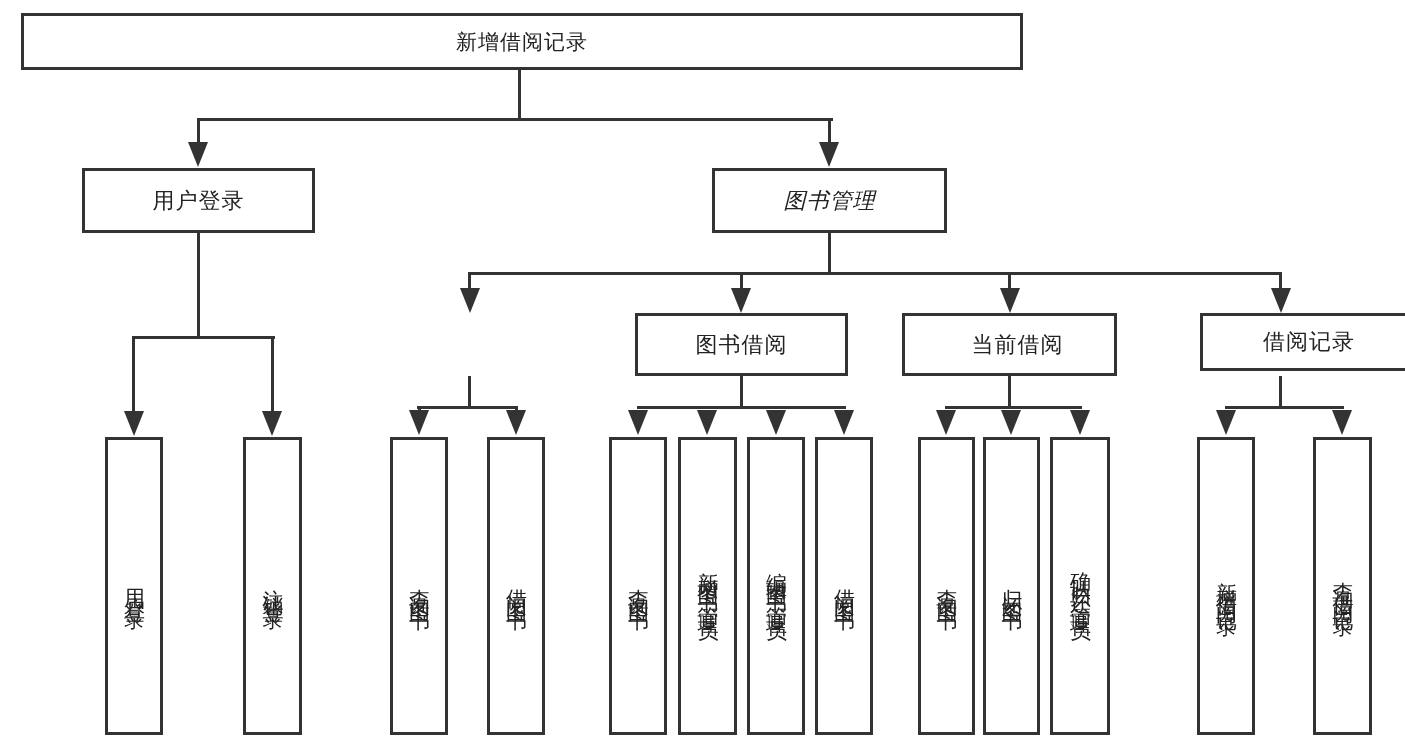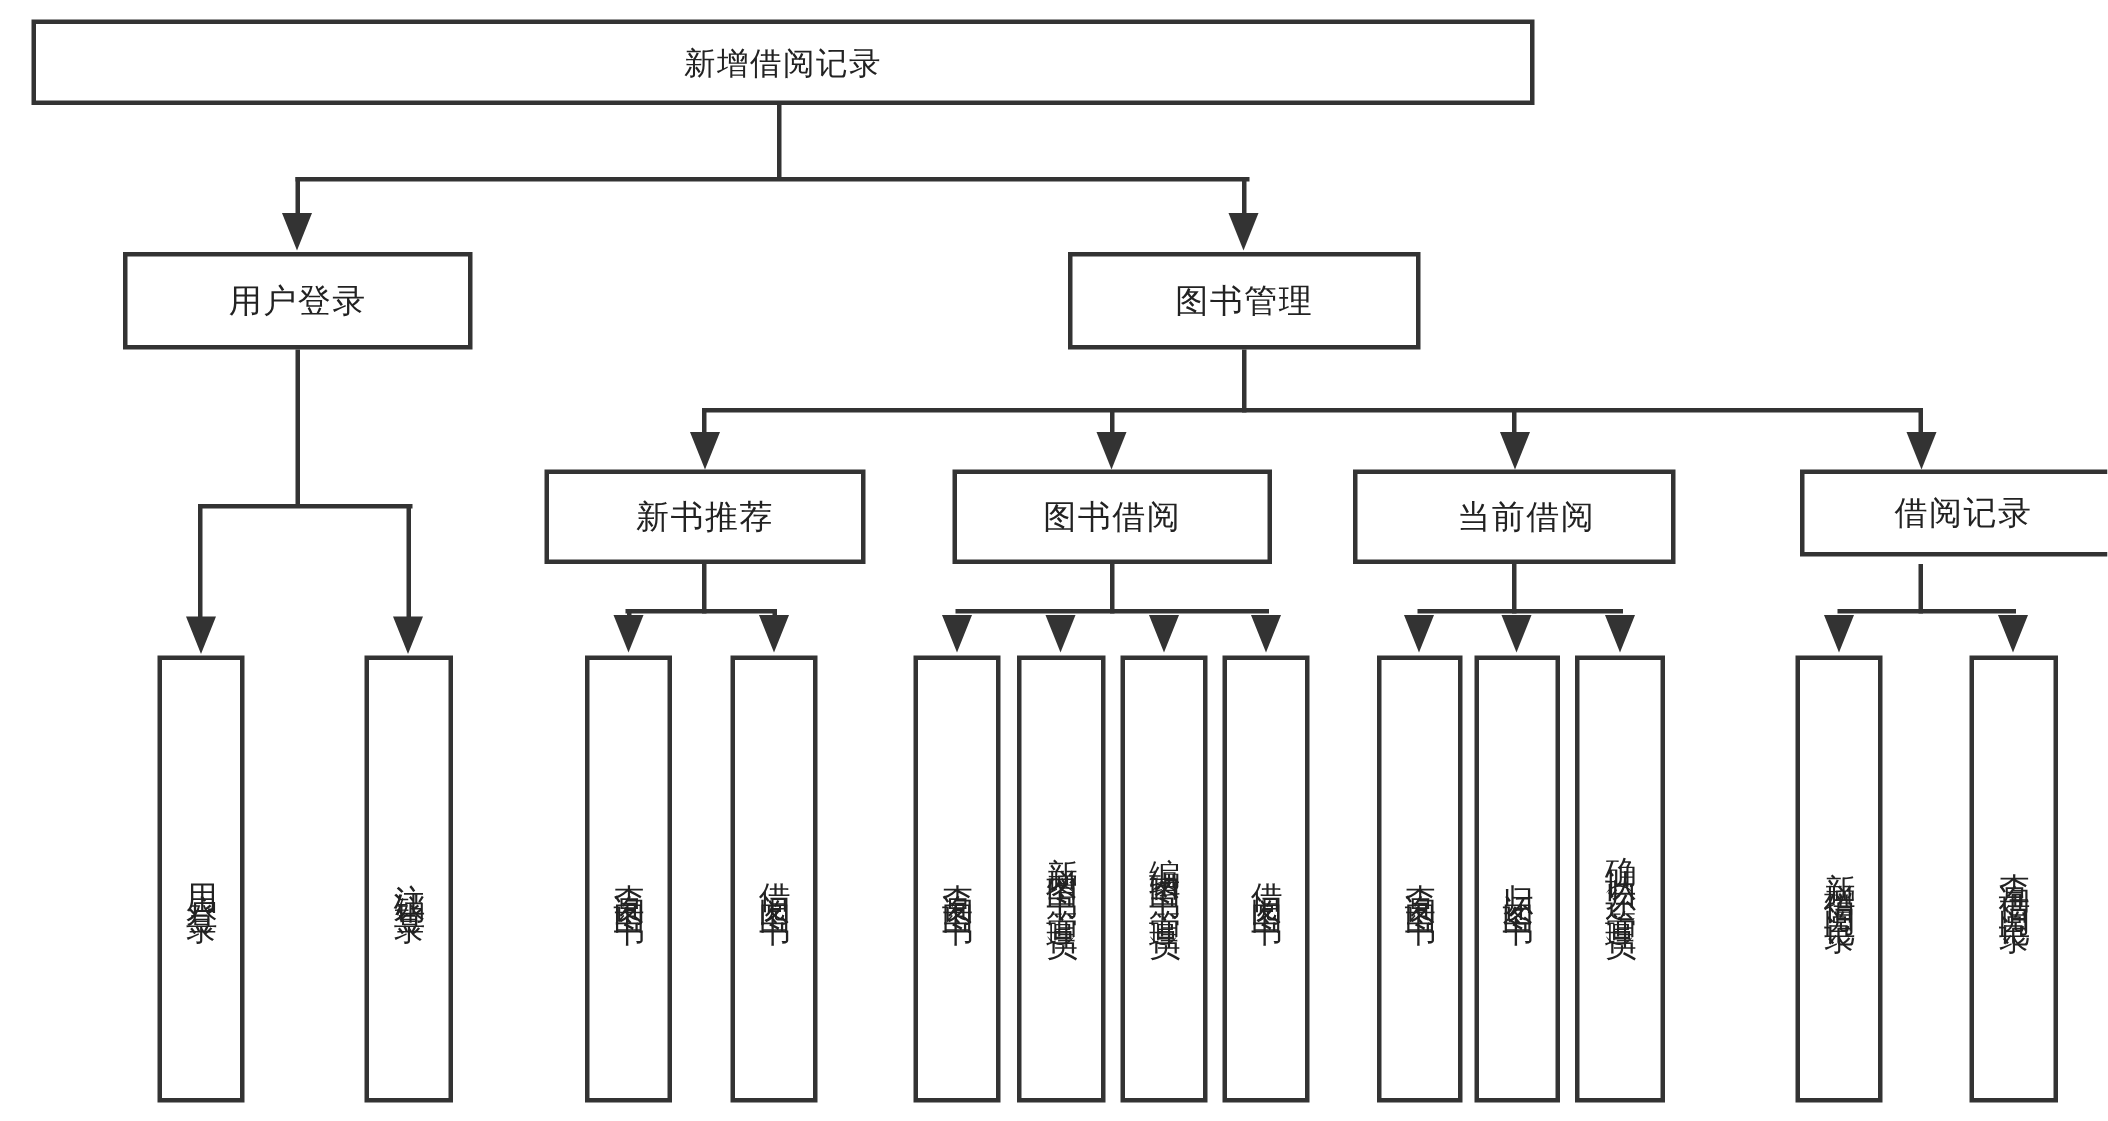--- a/index.html
+++ b/index.html
@@ -76,27 +76,24 @@
 <div id="canvas">
 
   <div class="box" style="left:21px; top:13px; width:1002px; height:57px; font-size:21px;">
     <span>新增借阅记录</span>
   </div>
 
   <div class="box" style="left:82px; top:168px; width:233px; height:65px;">
     <span>用户登录</span>
   </div>
 
-  <div class="box" style="left:712px; top:168px; width:235px; height:65px;">
+  <div class="box" style="left:712px; top:168px; width:235px; height:65px;font-style:italic;">
     <span>图书管理</span>
   </div>
 
-  <div class="box" style="left:363px; top:313px; width:214px; height:63px;">
-    <span>新书推荐</span>
-  </div>
 
   <div class="box" style="left:635px; top:313px; width:213px; height:63px;">
     <span>图书借阅</span>
   </div>
 
   <div class="box" style="left:902px; top:313px; width:215px; height:63px;padding-left:16px;">
     <span>当前借阅</span>
   </div>
 
   <div class="box" style="left:1200px; top:313px; width:218px; height:58px;">

